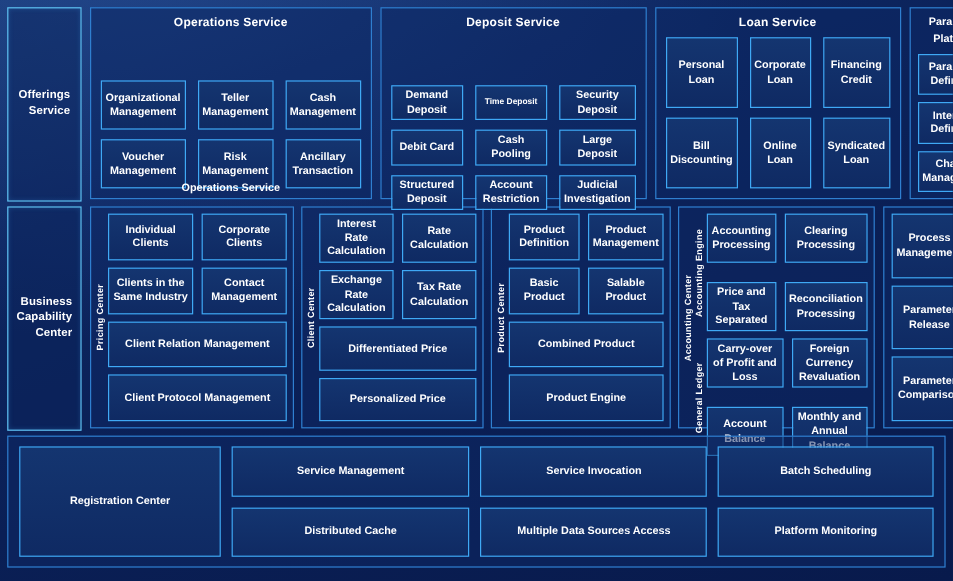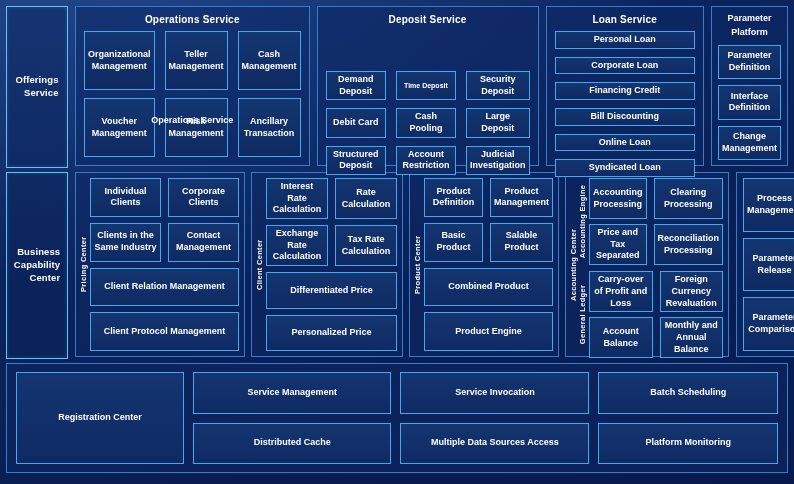--- a/index.html
+++ b/index.html
@@ -58,22 +58,22 @@
 
   
   .top{height:160px;}
   .top .sidelabel{height:160px;}
   .svc{flex:1;display:flex;flex-direction:column;padding:0 8px 8px 8px;}
   .svc .grid{
     flex:1;display:grid;gap:8px 10px;
   }
   .ops-grid{grid-template-columns:repeat(3,1fr);grid-template-rows:1fr 1fr;}
   .dep-grid{grid-template-columns:repeat(3,1fr);grid-template-rows:repeat(3,1fr);margin-top:40px;}
-  .loan-grid{grid-template-columns:repeat(1,1fr);grid-template-rows:1fr 1fr;}
-  .ops-wrap{position:relative;}
+  .loan-grid{grid-template-columns:repeat(3,1fr);grid-template-rows:1fr 1fr;}
+  .ops-wrap{position:relative;margin-top:36px;}
   .ops-dup{
     position:absolute;left:0;right:0;top:84px;text-align:center;
     font-size:9px;font-weight:bold;pointer-events:none;
   }
   .dep-grid .cell, .loan-grid .cell{height:100%;}
 
   .opsbox{flex:0 0 212px;}
   .depbox{flex:0 0 222px;}
   .loanbox{flex:1;}
 
@@ -98,21 +98,21 @@
   .two-two-wide{grid-template-columns:1fr 1fr;grid-template-rows:repeat(4,1fr);}
   .two-two-wide .wide{grid-column:1 / span 2;}
   .c-client{flex:0 0 170px;}
   .c-pricing{flex:0 0 152px;}
   .c-product{flex:0 0 150px;}
   .c-account{flex:1;}
 
   .acc-outer{display:flex;}
   .acc-inner{flex:1;display:flex;flex-direction:column;gap:6px;}
   .acc-half{flex:1;display:flex;}
-  .acc-half .hbody{flex:1;display:grid;grid-template-columns:1fr 1fr;grid-template-rows:1fr 1fr;gap:5px 7px;padding-left:2px;}
+  .acc-half .hbody{flex:1;display:grid;grid-template-columns:1fr 1fr;grid-template-rows:1fr 1fr;gap:16px 7px;padding-left:2px;}
 
   
   .bot{height:110px;}
   .bot .sidelabel{height:110px;}
   .tech{
     flex:1;border:1px solid #2f7fd0;background:rgba(13,40,100,.5);
     display:flex;gap:9px;padding:8px 9px;box-sizing:border-box;
   }
   .tech .reg{flex:0 0 168px;}
   .tcol{flex:1;display:flex;flex-direction:column;gap:9px;}

